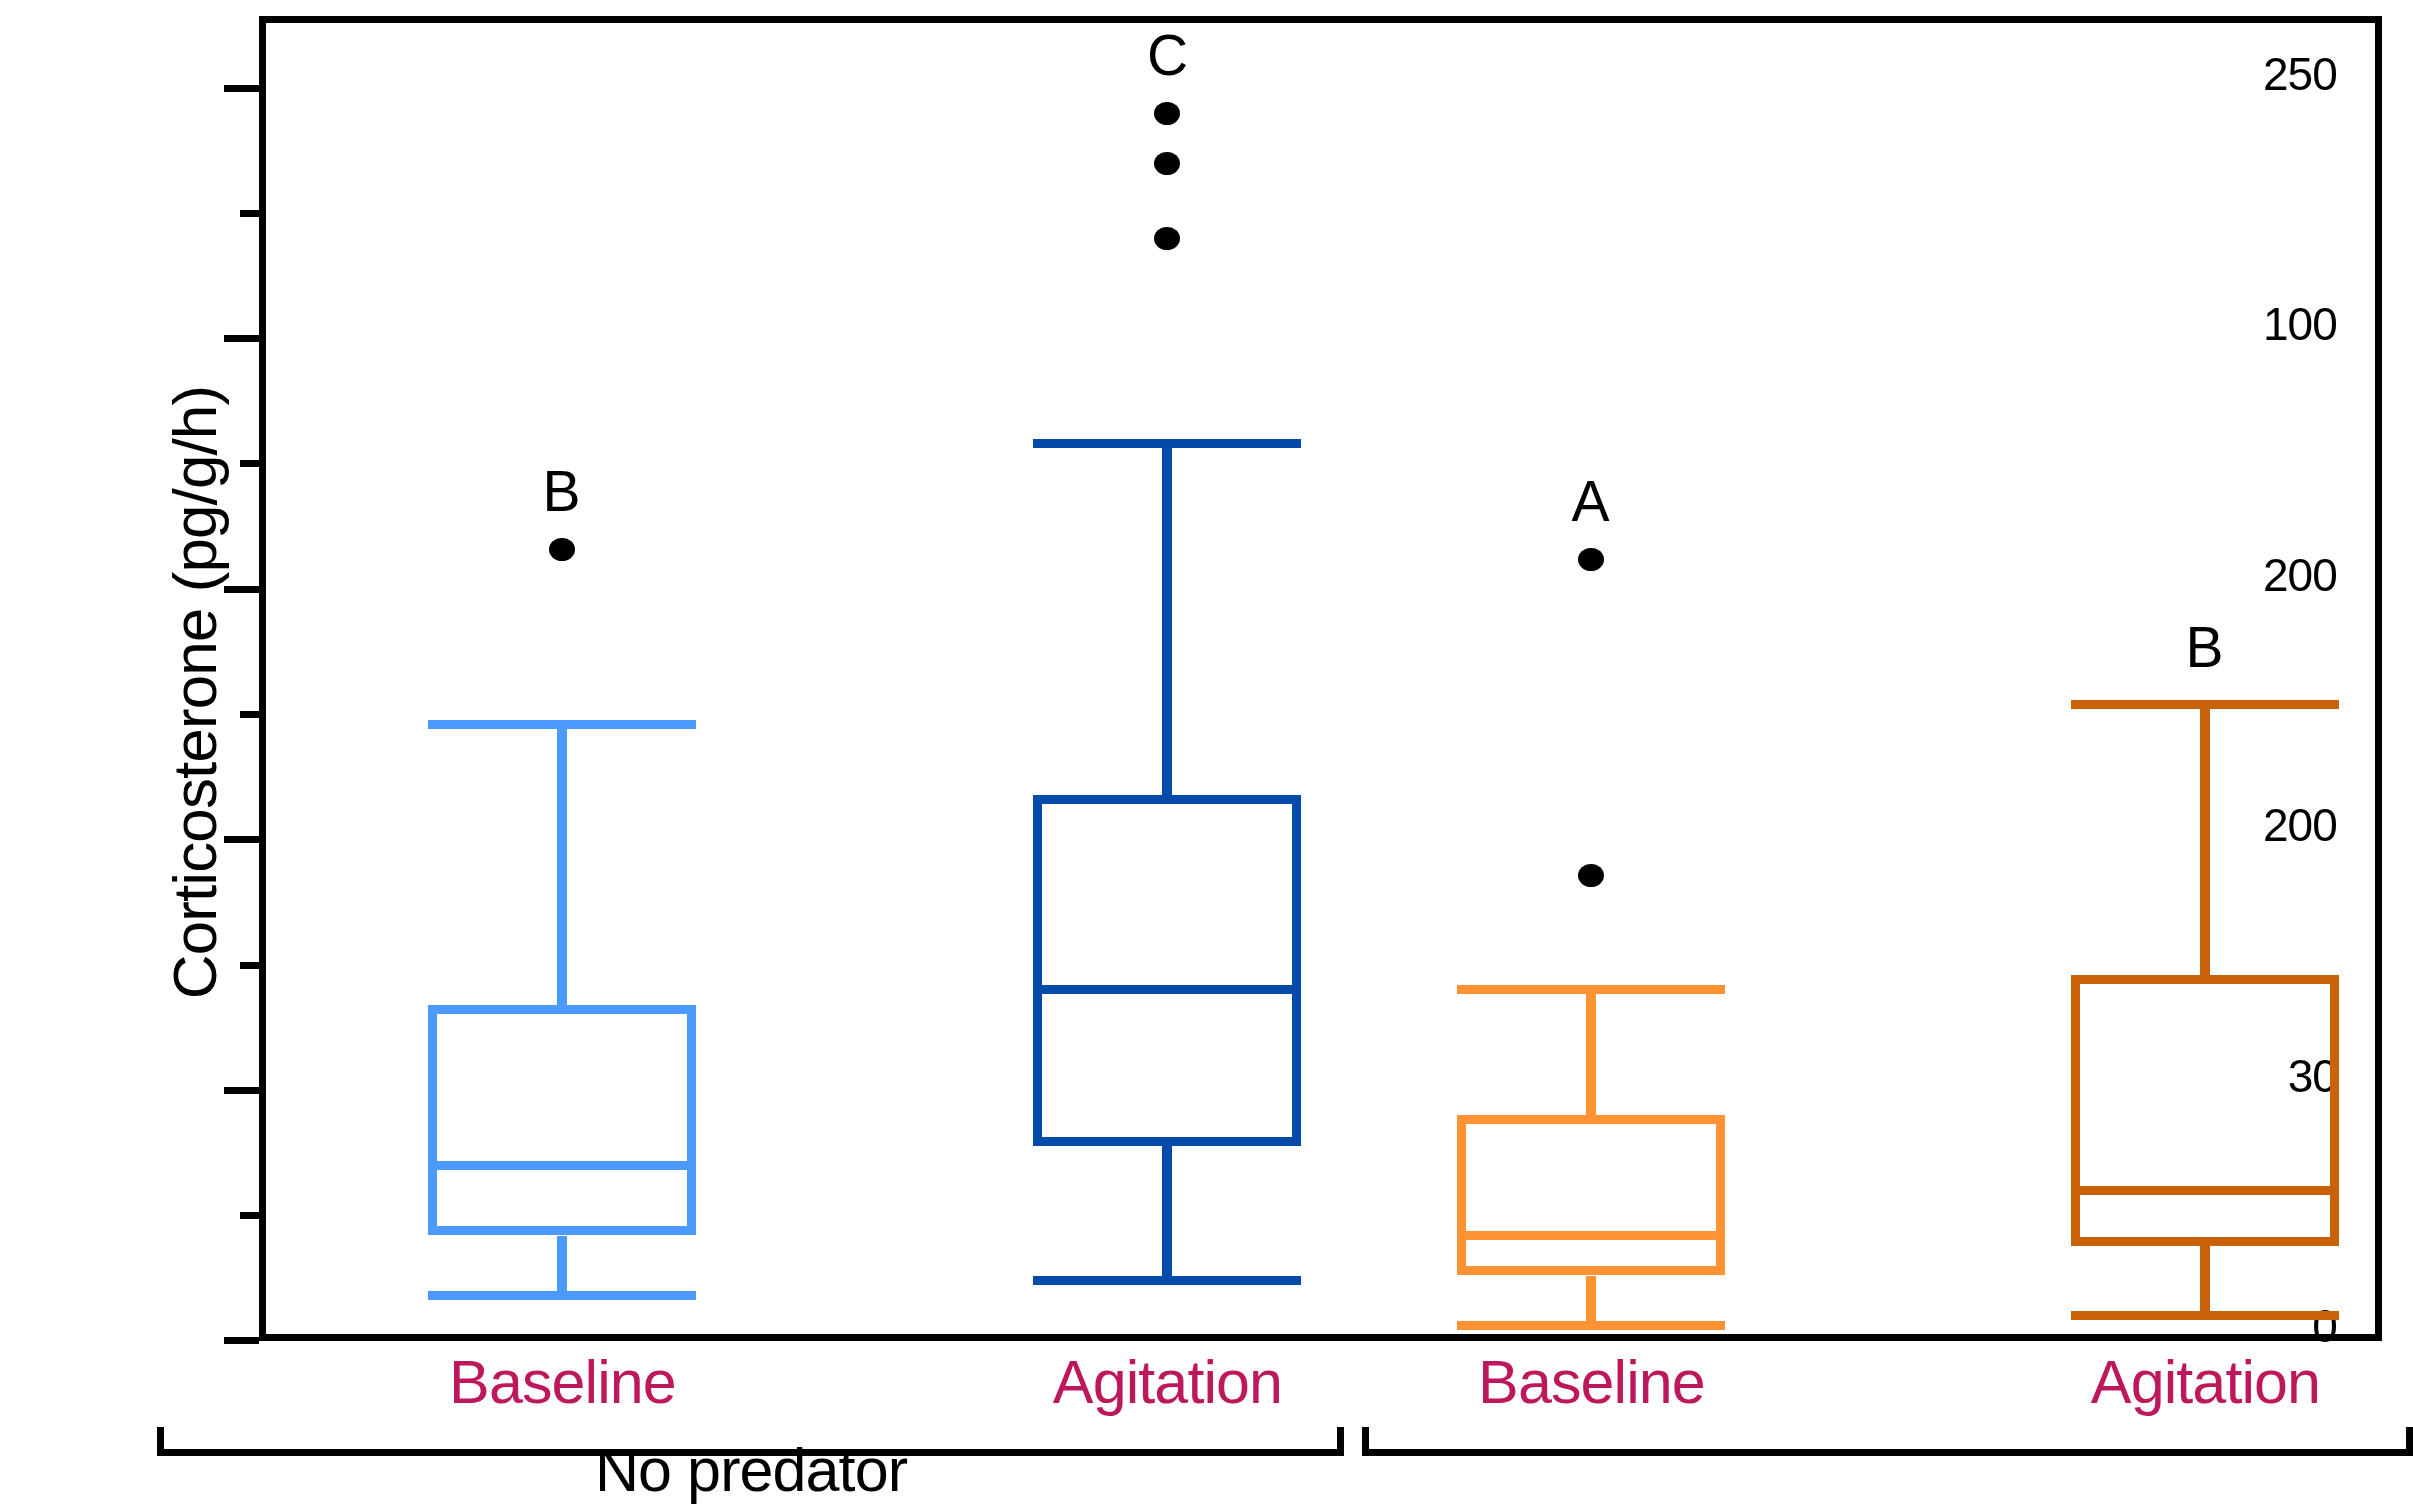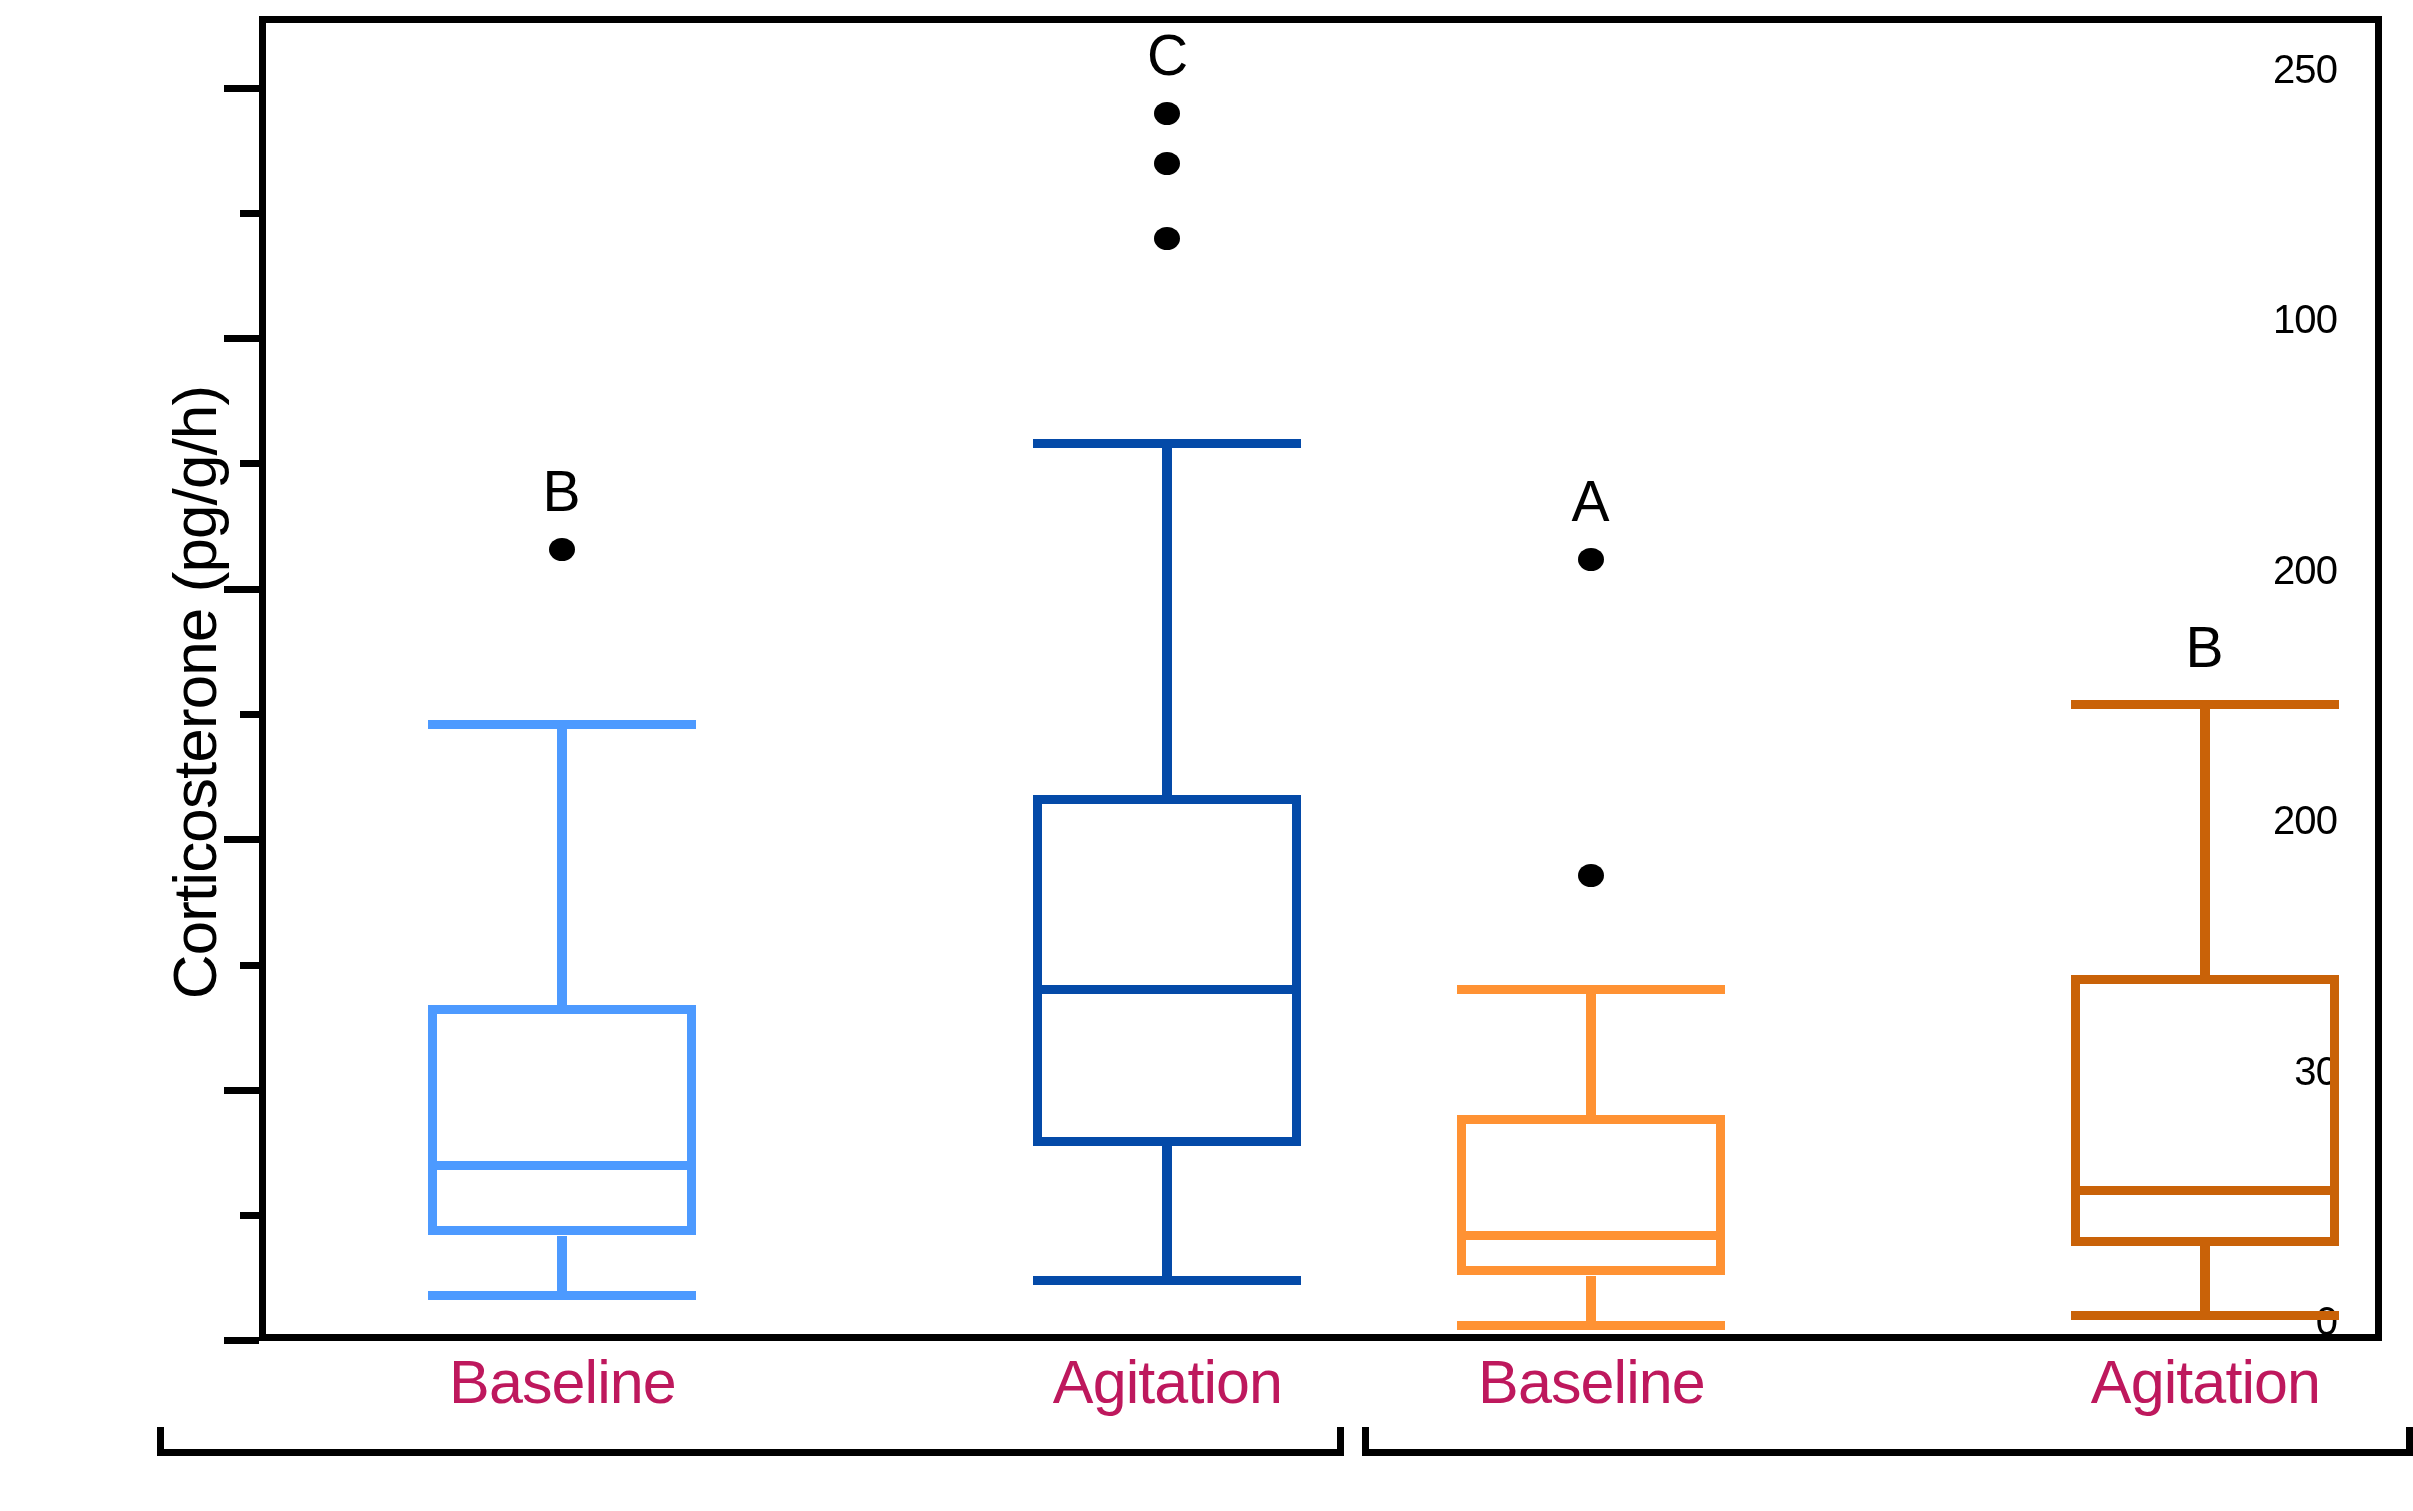--- a/index.html
+++ b/index.html
@@ -30,21 +30,21 @@
     box-sizing:border-box;
     background:transparent;
   }
   .plot-area{position:absolute;left:259px;top:15.6px;width:2123px;height:1325px;}
 
   
   .ytick-major{position:absolute;width:35px;height:7.8px;background:#000;left:-35px;}
   .ytick-minor{position:absolute;width:19px;height:7px;background:#000;left:-19px;}
   .ytick-label{
     position:absolute; right:45px; text-align:right;
-    font-size:40px; color:#000; white-space:nowrap; letter-spacing:-0.9px;
+    font-size:46px; color:#000; white-space:nowrap; letter-spacing:-0.9px;
   }
 
   
   .bp{position:absolute;top:0;height:1325px;}
   .bp .wcap{position:absolute;height:8.6px;}
   .bp .wline{position:absolute;width:9.5px;}
   .bp .boxrect{position:absolute;box-sizing:border-box;background:transparent;}
   .bp .median{position:absolute;height:9.5px;}
   .bp .outlier{position:absolute;width:26px;height:23px;border-radius:50%;background:#000;}
   .bp .siglabel{
@@ -137,15 +137,16 @@
       </div>
     </div>
 
   <div class="xcat" id="xcat0" style="left: 303px; width: 519px; top: 1347px;">Baseline</div>
   <div class="xcat" id="xcat1" style="left: 908px; width: 519px; top: 1347px;">Agitation</div>
   <div class="xcat" id="xcat2" style="left: 1332px; width: 519px; top: 1347px;">Baseline</div>
   <div class="xcat" id="xcat3" style="left: 1946px; width: 519px; top: 1347px;">Agitation</div>
 
   <div class="bracket" id="brk0" style="left: 157px; width: 1187px; top: 1427px; height: 29px; border-top: none;"></div>
   <div class="bracket" id="brk1" style="left: 1362px; width: 1051px; top: 1427px; height: 29px; border-top: none;"></div>
+  <div class="grouplabel" id="grp0" style="left: 405px; width: 692px; top: 1435px;">No predator</div>
 
 </div>
 
 
 </body></html>

